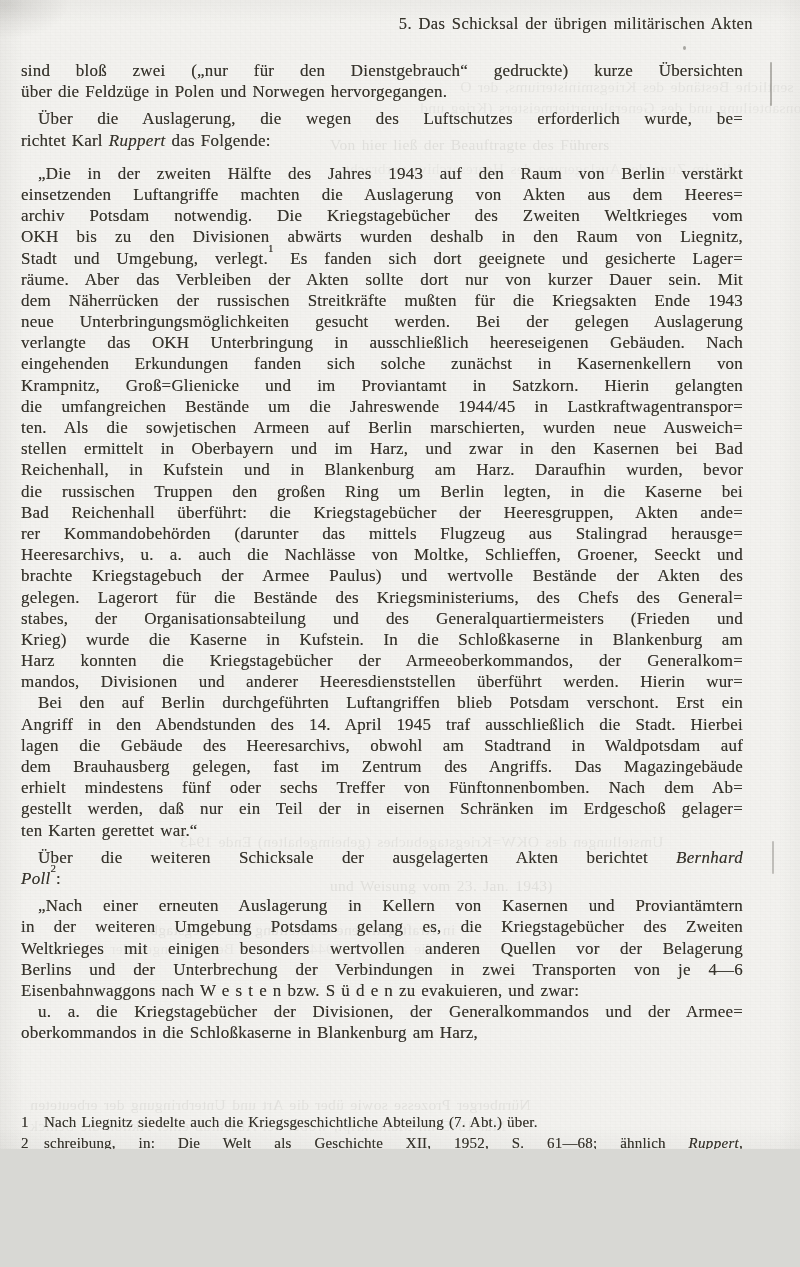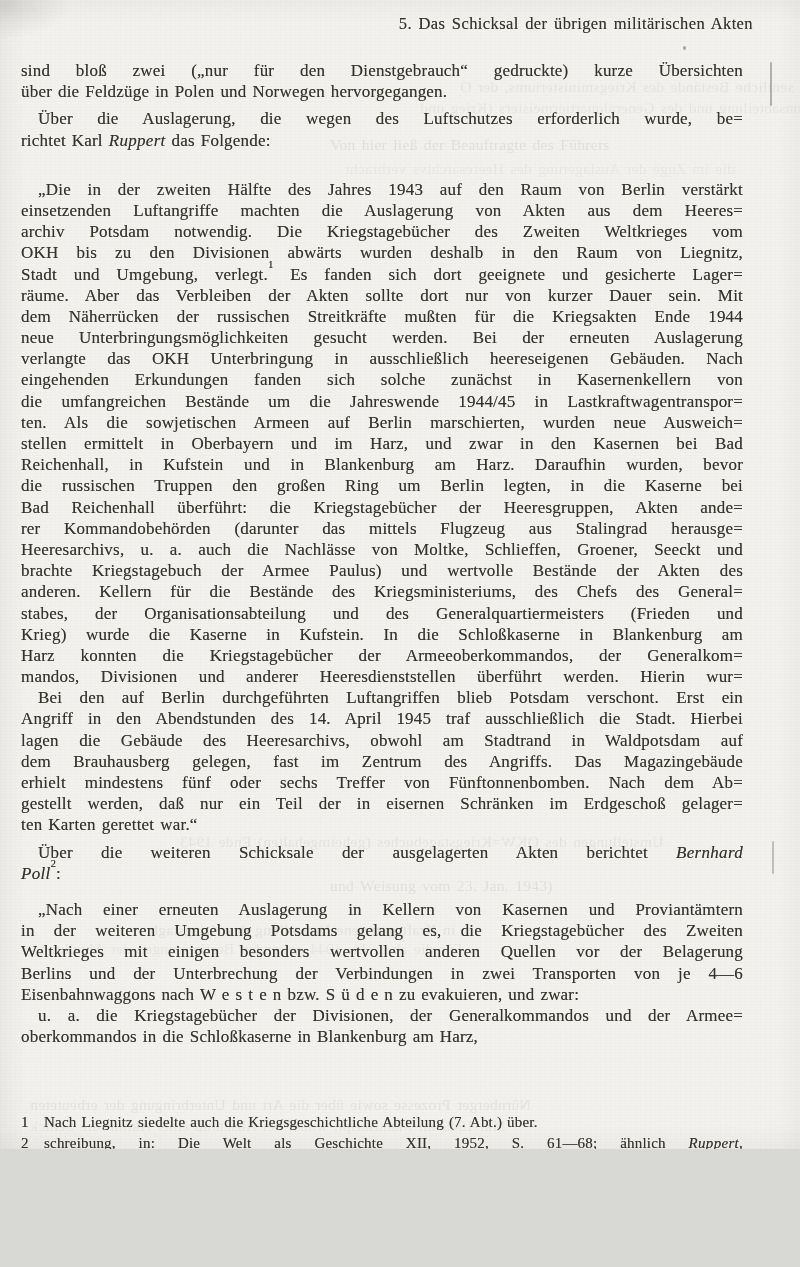--- a/index.html
+++ b/index.html
@@ -40,23 +40,23 @@
   .running-header{
     position:absolute;top:14px;right:59px;z-index:3;
     font-size:16.5px;letter-spacing:.4px;word-spacing:2px;white-space:nowrap;
   }
   .body-text{
     position:absolute;top:60px;left:21px;width:722px;z-index:3;
     font-size:17px;line-height:21.2px;letter-spacing:.2px;word-spacing:1.5px;
   }
   .para{margin:0;}
   .para:nth-child(2){margin-top:6px;}
-  .para:nth-child(3){margin-top:28px;}
+  .para:nth-child(3){margin-top:12px;}
   .para:nth-child(5){margin-top:6px;}
-  .para:nth-child(6){margin-top:15px;}
+  .para:nth-child(6){margin-top:6px;}
   .line{
     text-align:justify;
     text-align-last:justify;
     height:21.2px;white-space:normal;
   }
   .line.last{text-align-last:left;}
   .line.indent{text-indent:17px;}
   .line sup{
     font-size:11px;line-height:0;position:relative;top:-5px;letter-spacing:0;
   }
@@ -121,34 +121,35 @@
         <div class="line indent">Über die Auslagerung, die wegen des Luftschutzes erforderlich wurde, be=</div>
         <div class="line last">richtet Karl <i>Ruppert</i> das Folgende:</div>
       </div>
       <div class="para">
         <div class="line indent">„Die in der zweiten Hälfte des Jahres 1943 auf den Raum von Berlin verstärkt</div>
         <div class="line">einsetzenden Luftangriffe machten die Auslagerung von Akten aus dem Heeres=</div>
         <div class="line">archiv Potsdam notwendig. Die Kriegstagebücher des Zweiten Weltkrieges vom</div>
         <div class="line">OKH bis zu den Divisionen abwärts wurden deshalb in den Raum von Liegnitz,</div>
         <div class="line">Stadt und Umgebung, verlegt.<sup>1</sup> Es fanden sich dort geeignete und gesicherte Lager=</div>
         <div class="line">räume. Aber das Verbleiben der Akten sollte dort nur von kurzer Dauer sein. Mit</div>
-        <div class="line">dem Näherrücken der russischen Streitkräfte mußten für die Kriegsakten Ende 1944</div>
-        <div class="line">neue Unterbringungsmöglichkeiten gesucht werden. Bei der erneuten Auslagerung</div>
+        <div class="line">dem Näherrücken der russischen Streitkräfte mußten für die Kriegsakten Ende 1943</div>
+        <div class="line">neue Unterbringungsmöglichkeiten gesucht werden. Bei der gelegen Auslagerung</div>
         <div class="line">verlangte das OKH Unterbringung in ausschließlich heereseigenen Gebäuden. Nach</div>
         <div class="line">eingehenden Erkundungen fanden sich solche zunächst in Kasernenkellern von</div>
+        <div class="line">Krampnitz, Groß=Glienicke und im Proviantamt in Satzkorn. Hierin gelangten</div>
         <div class="line">die umfangreichen Bestände um die Jahreswende 1944/45 in Lastkraftwagentranspor=</div>
         <div class="line">ten. Als die sowjetischen Armeen auf Berlin marschierten, wurden neue Ausweich=</div>
         <div class="line">stellen ermittelt in Oberbayern und im Harz, und zwar in den Kasernen bei Bad</div>
         <div class="line">Reichenhall, in Kufstein und in Blankenburg am Harz. Daraufhin wurden, bevor</div>
         <div class="line">die russischen Truppen den großen Ring um Berlin legten, in die Kaserne bei</div>
         <div class="line">Bad Reichenhall überführt: die Kriegstagebücher der Heeresgruppen, Akten ande=</div>
         <div class="line">rer Kommandobehörden (darunter das mittels Flugzeug aus Stalingrad herausge=</div>
         <div class="line">Heeresarchivs, u. a. auch die Nachlässe von Moltke, Schlieffen, Groener, Seeckt und</div>
         <div class="line">brachte Kriegstagebuch der Armee Paulus) und wertvolle Bestände der Akten des</div>
-        <div class="line">anderen. Kellern für die Bestände des Kriegsministeriums, des Chefs des General=</div>
+        <div class="line">gelegen. Lagerort für die Bestände des Kriegsministeriums, des Chefs des General=</div>
         <div class="line">stabes, der Organisationsabteilung und des Generalquartiermeisters (Frieden und</div>
         <div class="line">Krieg) wurde die Kaserne in Kufstein. In die Schloßkaserne in Blankenburg am</div>
         <div class="line">Harz konnten die Kriegstagebücher der Armeeoberkommandos, der Generalkom=</div>
         <div class="line">mandos, Divisionen und anderer Heeresdienststellen überführt werden. Hierin wur=</div>
       </div>
       <div class="para">
         <div class="line indent">Bei den auf Berlin durchgeführten Luftangriffen blieb Potsdam verschont. Erst ein</div>
         <div class="line">Angriff in den Abendstunden des 14. April 1945 traf ausschließlich die Stadt. Hierbei</div>
         <div class="line">lagen die Gebäude des Heeresarchivs, obwohl am Stadtrand in Waldpotsdam auf</div>
         <div class="line">dem Brauhausberg gelegen, fast im Zentrum des Angriffs. Das Magazingebäude</div>

